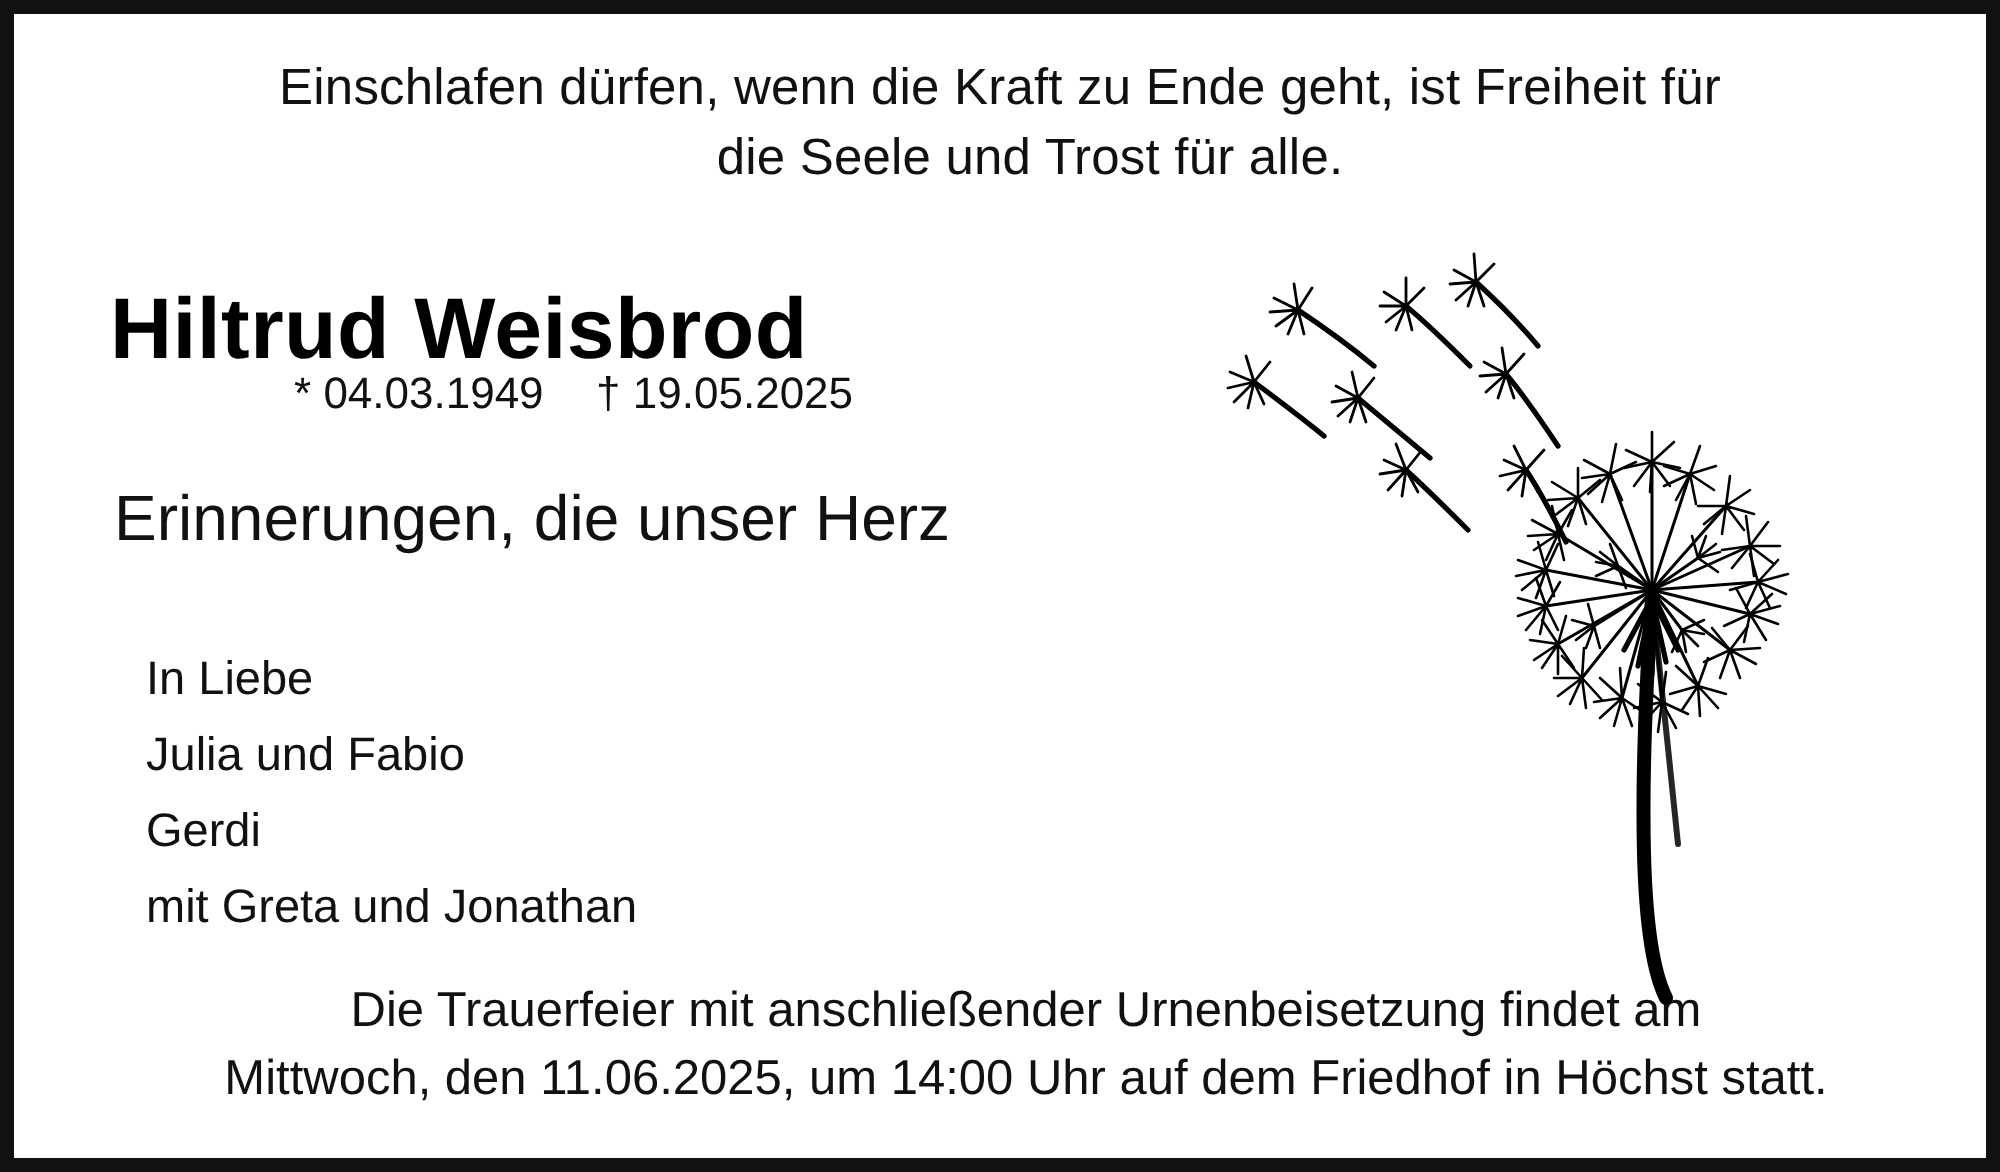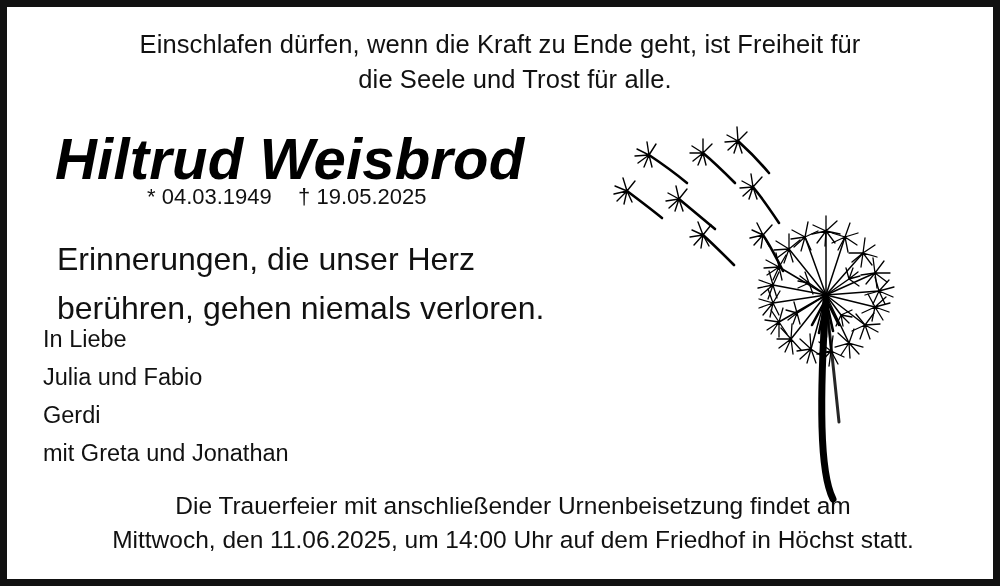--- a/index.html
+++ b/index.html
@@ -37,25 +37,24 @@
     line-height: 1.36;
     letter-spacing: 0.1px;
     color: #111;
   }
   .verse .l1 { display: block; }
   .verse .l2 { display: block; padding-left: 30px; }
 
   
   .name {
     position: absolute;
-    top: 118px;
+    top: 134px;
     left: 48px;
-    font-size: 58px;
+    font-size: 43px;
     font-weight: bold;
-    font-style: italic;
     letter-spacing: 0.2px;
     color: #000;
     white-space: nowrap;
   }
 
   
   .dates {
     position: absolute;
     top: 177px;
     left: 140px;
@@ -73,21 +72,21 @@
     font-size: 32px;
     line-height: 1.52;
     color: #111;
   }
   .memorial span { display: block; }
 
   
   .family {
     position: absolute;
     top: 313px;
-    left: 36px;
+    left: 66px;
     font-size: 23.5px;
     line-height: 1.62;
     color: #111;
   }
   .family span { display: block; }
 
   
   .funeral {
     position: absolute;
     top: 482px;
@@ -126,21 +125,20 @@
     <div class="dates">
       <span>*</span>
       <span>04.03.1949</span>
       <span class="sep"></span>
       <span>†</span>
       <span>19.05.2025</span>
     </div>
 
     <div class="memorial">
       <span>Erinnerungen, die unser Herz</span>
-      <span>berühren, gehen niemals verloren.</span>
     </div>
 
     <div class="family">
       <span>In Liebe</span>
       <span>Julia und Fabio</span>
       <span>Gerdi</span>
       <span>mit Greta und Jonathan</span>
     </div>
 
     <div class="funeral">

